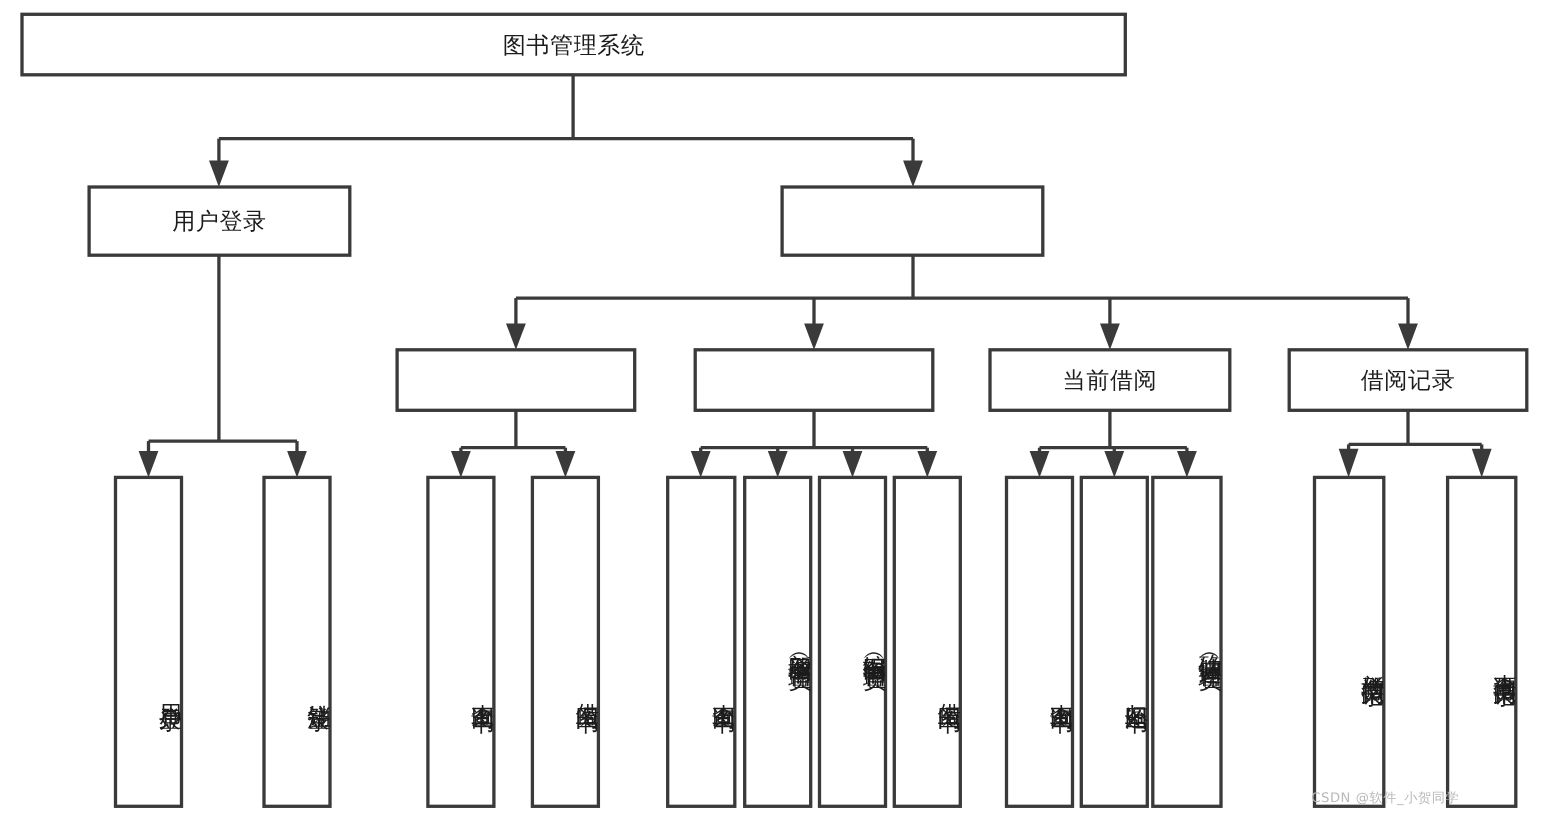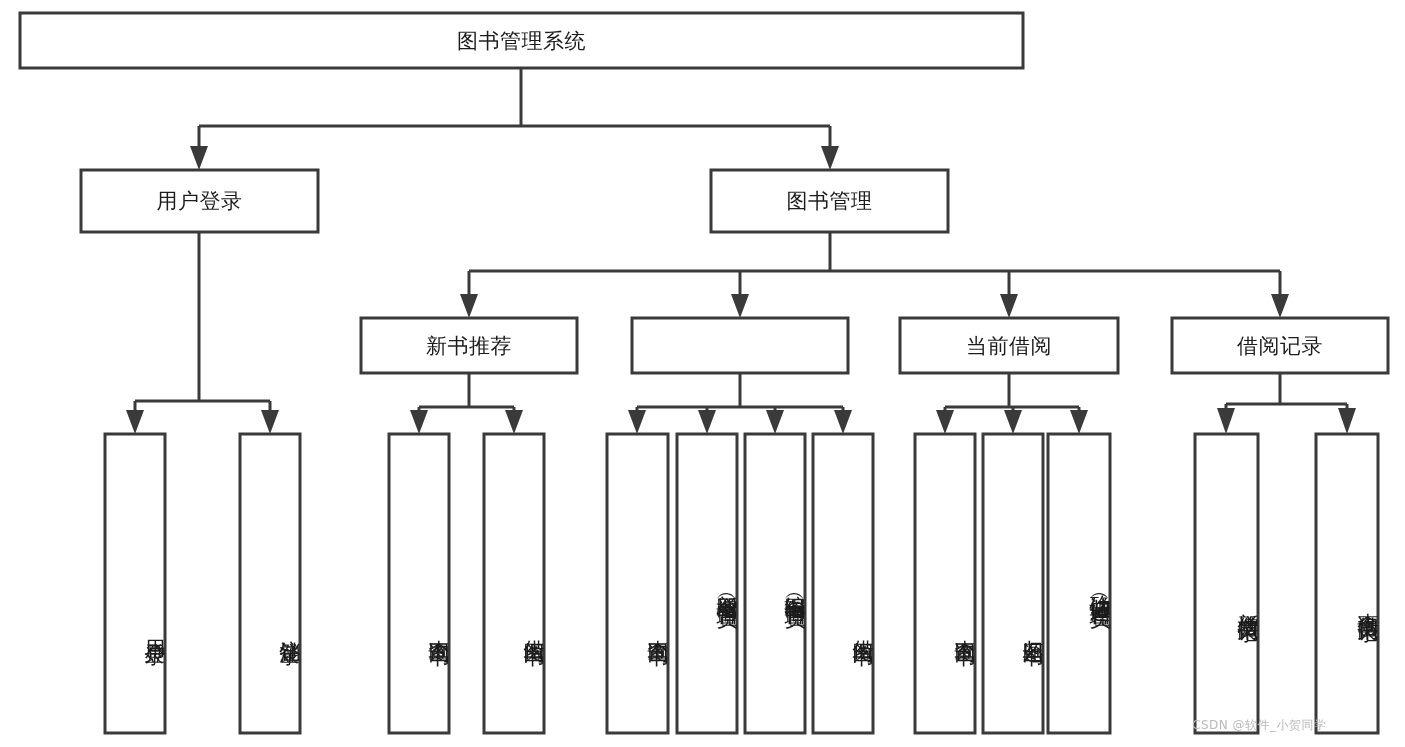--- a/index.html
+++ b/index.html
@@ -180,23 +180,21 @@
     <rect class="node-box" x="1048" y="434" width="62" height="299"></rect>
 
     <rect class="node-box" x="1195" y="434" width="63" height="299"></rect>
     <rect class="node-box" x="1316" y="434" width="62" height="299"></rect>
 
   </svg>
 
   <div class="node-label-h" style="left:20px; top:13px; width:1003px; height:55px;">图书管理系统</div>
 
   <div class="node-label-h" style="left:81px; top:170px; width:237px; height:62px;">用户登录</div>
-  <div class="node-label-h" style="left:711px; top:170px; width:237px; height:62px;">图书管理</div>
-
-  <div class="node-label-h" style="left:361px; top:318px; width:216px; height:55px;">新书推荐</div>
+
   <div class="node-label-h" style="left:900px; top:318px; width:218px; height:55px;">当前借阅</div>
   <div class="node-label-h" style="left:1172px; top:318px; width:216px; height:55px;text-align:center;">借阅记录</div>
 
   <div class="node-label-v" style="left:105px; top:520px; width:60px; height:213px;">用户登录</div>
   <div class="node-label-v" style="left:240px; top:520px; width:60px; height:213px;">注销登录</div>
 
   <div class="node-label-v" style="left:389px; top:520px; width:60px; height:213px;">查询图书</div>
   <div class="node-label-v" style="left:484px; top:520px; width:60px; height:213px;">借阅图书</div>
 
   <div class="node-label-v" style="left:607px; top:520px; width:61px; height:213px;">查询图书</div>

